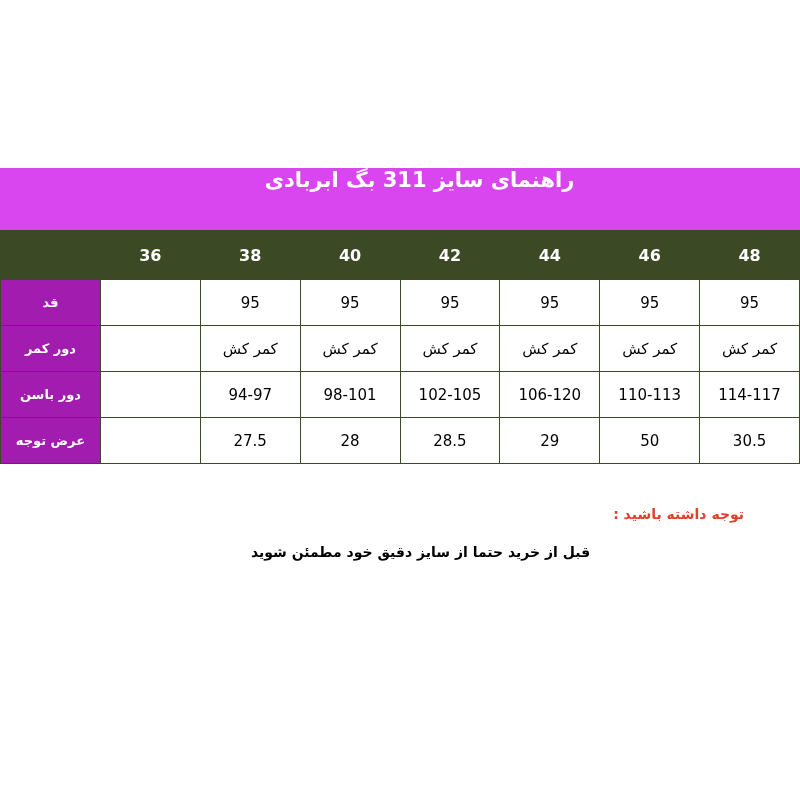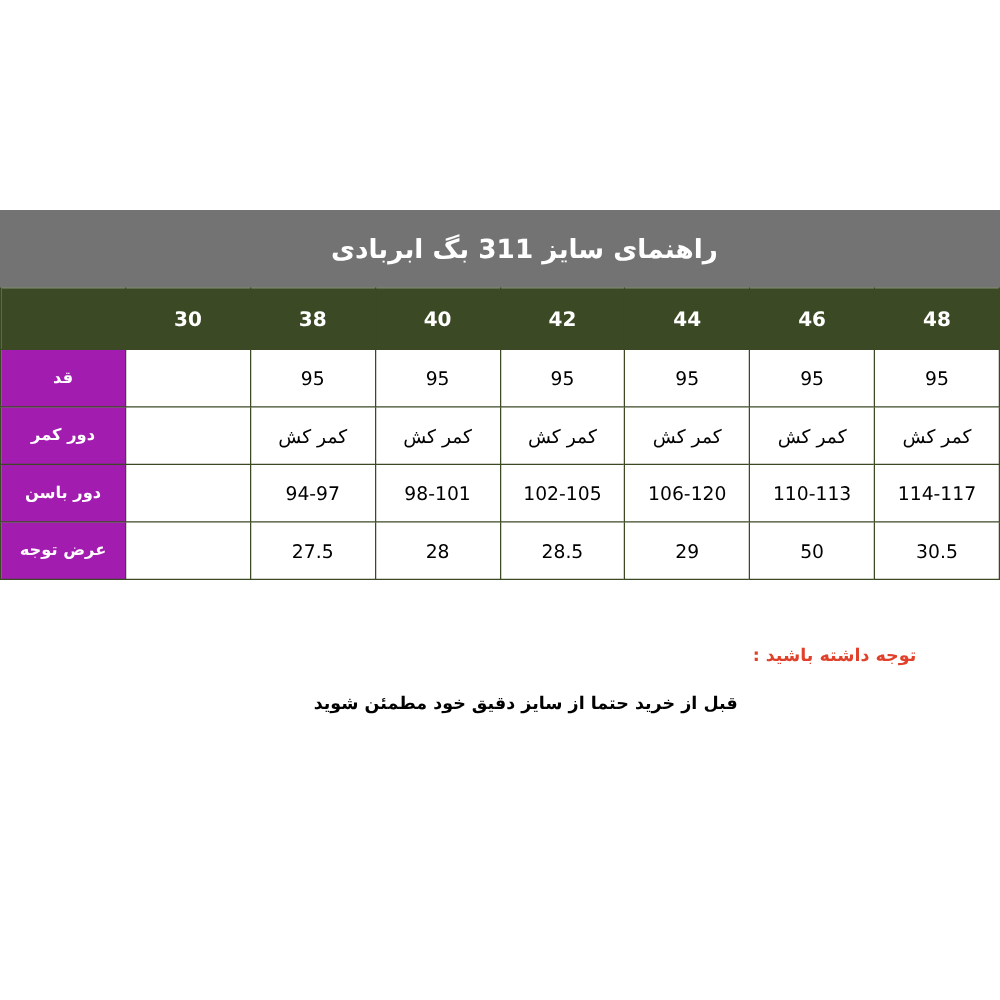--- a/index.html
+++ b/index.html
@@ -19,25 +19,24 @@
     width: 800px;
     height: 800px;
   }
   .sheet {
     position: absolute;
     left: 0;
     top: 168px;
     width: 800px;
   }
   .title-bar {
-    background: #737373;
+    background: #d946ef;
     color: #ffffff;
     height: 62px;
     display: flex;
-    align-items: center;
     justify-content: center;
     direction: rtl;
     padding-left: 39px;
   }
   .title-bar .title-text {
     font-size: 21px;
     font-weight: bold;
     letter-spacing: 0.2px;
   }
   table.size-table {
@@ -80,21 +79,21 @@
     left: 0;
     top: 502px;
     width: 800px;
     direction: rtl;
     text-align: center;
   }
   .note-warning {
     color: #e1412b;
     font-size: 14px;
     font-weight: bold;
-    margin: 15px;
+    margin: 4px;
     padding: 0 52px 0 0;
     text-align: right;
     direction: rtl;
   }
   .note-line {
     font-size: 14px;
     font-weight: bold;
     color: #000000;
     margin-top: 22px;
     text-align: center;
@@ -117,21 +116,21 @@
 
     <table class="size-table">
       <tbody>
         <tr class="head-row">
           <td>48</td>
           <td>46</td>
           <td>44</td>
           <td>42</td>
           <td>40</td>
           <td>38</td>
-          <td>30</td>
+          <td>36</td>
           <td class="blank-head"></td>
         </tr>
 
         <tr>
           <td>95</td>
           <td>95</td>
           <td>95</td>
           <td>95</td>
           <td>95</td>
           <td>95</td>

